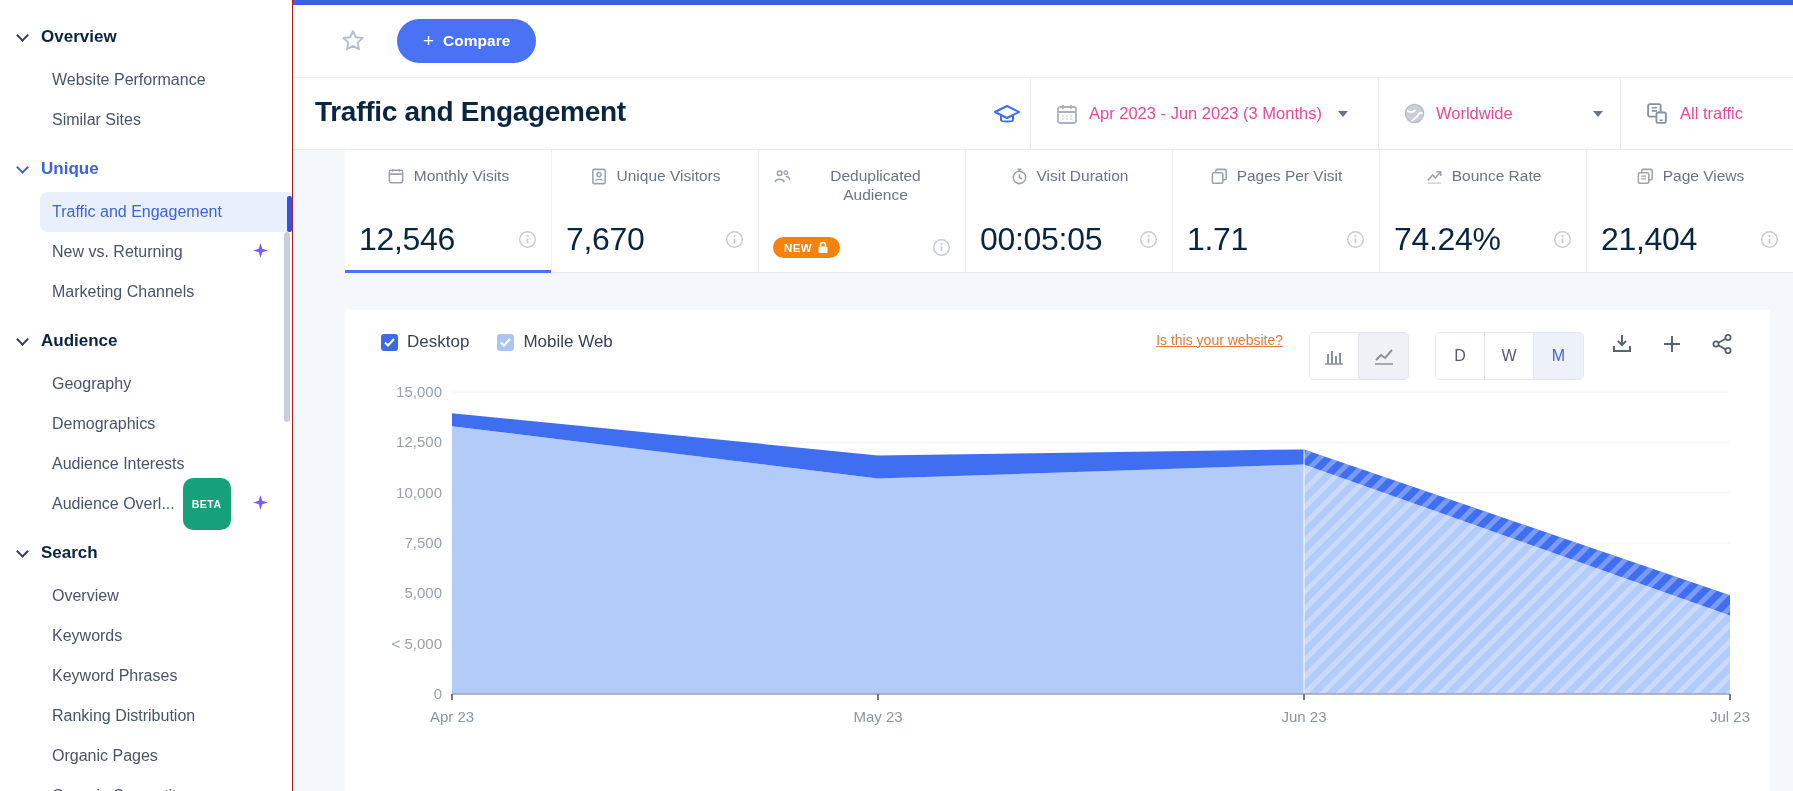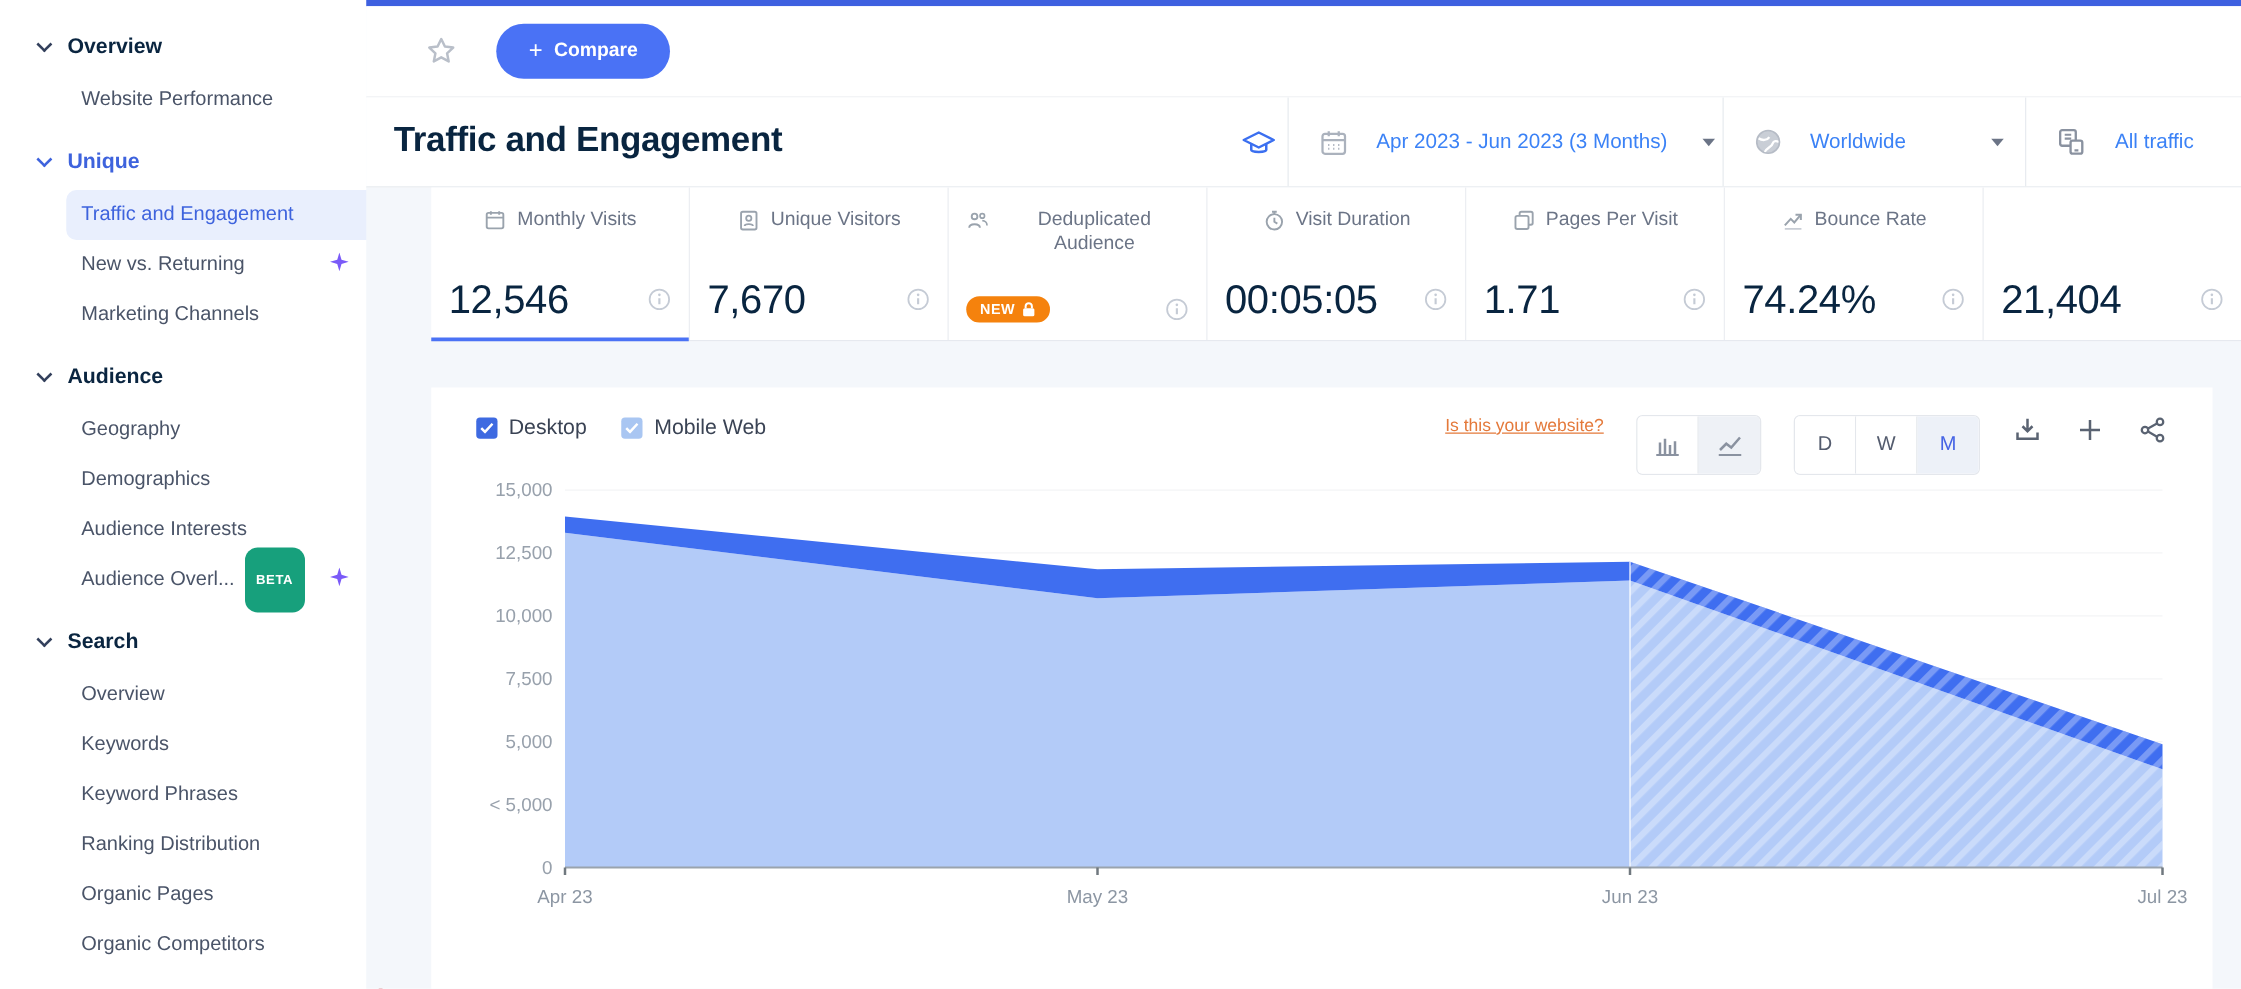--- a/index.html
+++ b/index.html
@@ -1,21 +1,21 @@
 <!DOCTYPE html>
 <html><head>
 <meta charset="utf-8">
 <style>
   * { box-sizing: border-box; margin: 0; padding: 0; }
   html,body { width:1793px; height:791px; overflow:hidden; background:#fff;
     font-family:"Liberation Sans", sans-serif; color:#092540; }
 
   
-  .sidebar { position:absolute; left:13px; top:0; width:293px; height:791px; background:#fff;
-    border-right:3px solid #b91c1c; padding-top:14px; overflow:hidden; }
+  .sidebar { position:absolute; left:0; top:0; width:293px; height:791px; background:#fff;
+    border-right:1px solid #b91c1c; padding-top:14px; overflow:hidden; }
   .main { position:absolute; left:293px; top:0; width:1500px; height:791px; background:#F4F7FB; }
   .topstrip { position:absolute; left:0; top:0; width:100%; height:5px; background:#3E60E0; }
   .topbar { position:absolute; left:0; top:5px; width:100%; height:73px; background:#fff;
     display:flex; align-items:center; padding-left:22px; border-bottom:1px solid #EFF1F4; }
   .headerrow { position:absolute; left:0; top:78px; width:100%; height:72px; background:#fff;
     border-bottom:1px solid #E8EBF0; }
   .metricsrow { position:absolute; left:52px; top:150px; width:1448px; height:123px; background:#fff;
     border-bottom:1px solid #E6E9EF; display:flex; }
   .chartcard { position:absolute; left:52px; top:310px; width:1425px; height:481px; background:#fff; }
 
@@ -44,22 +44,22 @@
   .star-btn { margin-left:24px; cursor:pointer; display:flex; }
   .compare-btn { margin-left:30px; background:#4A72F5; color:#fff; border:none; border-radius:22px;
     height:44px; padding:0 26px; font-size:15.5px; font-weight:700; display:flex; align-items:center; gap:9px; cursor:pointer;
     font-family:"Liberation Sans", sans-serif; }
   .compare-btn .plus { font-size:19px; font-weight:400; }
 
   
   .page-title { position:absolute; left:22px; top:18px; font-size:28px; font-weight:700; color:#092540; letter-spacing:-.3px; }
   .grad-icon { position:absolute; left:700px; top:24px; }
   .hdr-div { position:absolute; top:0; width:1px; height:71px; background:#E8EBF0; }
-  .hdr-group { position:absolute; top:0; height:71px; display:flex; align-items:center; gap:22px;
-    font-size:16.5px; color:#3b82f6; cursor:pointer; }
+  .hdr-group { position:absolute; top:0; height:71px; display:flex; align-items:center; gap:10px;
+    font-size:16.5px; color:#ec4899; cursor:pointer; }
   .caret { width:0; height:0; border-left:5px solid transparent; border-right:5px solid transparent;
     border-top:6px solid #6B7486; margin-left:6px; }
 
   
   .metric-card { flex:1 1 0; position:relative; padding:16px 14px 14px; border-right:1px solid #ECEEF2;
     display:flex; flex-direction:column; }
   .metric-card:last-child { border-right:none; }
   .metric-card.selected::after { content:""; position:absolute; left:0; right:0; bottom:-1px; height:3px; background:#4A72F5; }
   .m-label { display:flex; align-items:flex-start; justify-content:center; gap:8px; font-size:15.5px;
     color:#6B7486; text-align:center; line-height:1.25; min-height:42px; }
@@ -95,20 +95,23 @@
 
 <div class="sidebar">
   <div id="sidebar-root">
       <div class="section" style="margin-bottom: 6px;">
         <div class="sec-header">
           <span class="chev"></span>
           <span class="lbl">Overview</span>
         </div>
         <div class="side-item">
           <span>Website Performance</span>
+        </div>
+        <div class="side-item">
+          <span>Similar Sites</span>
         </div>
       </div>
       <div class="section" style="margin-bottom: 6px;">
         <div class="sec-header active">
           <span class="chev"></span>
           <span class="lbl">Unique</span>
         </div>
         <div class="side-item selected">
           <span>Traffic and Engagement</span>
         </div>
@@ -347,20 +350,28 @@
           <span class="m-info">
             <svg width="19" height="19" viewBox="0 0 20 20">
               <circle cx="10" cy="10" r="8.2" fill="none" stroke="#C5CBD5" stroke-width="1.5"></circle>
               <path d="M10 9 v5" stroke="#C5CBD5" stroke-width="1.8"></path>
               <circle cx="10" cy="6.2" r="1.1" fill="#C5CBD5"></circle>
             </svg>
           </span>
         </div>
       </div>
       <div class="metric-card">
+        <div class="m-label">
+          <svg width="19" height="19" viewBox="0 0 20 20">
+            <rect x="6" y="2.5" width="11" height="11" rx="1.5" fill="none" stroke="#9AA3AD" stroke-width="1.6"></rect>
+            <rect x="2.5" y="6" width="11" height="11" rx="1.5" fill="#fff" stroke="#9AA3AD" stroke-width="1.6"></rect>
+            <path d="M5.5 9.5 h5 M5.5 12.5 h5" stroke="#9AA3AD" stroke-width="1.3"></path>
+          </svg>
+          <span>Page Views</span>
+        </div>
         <div class="m-value-row">
           <span class="m-value">21,404</span>
           <span class="m-info">
             <svg width="19" height="19" viewBox="0 0 20 20">
               <circle cx="10" cy="10" r="8.2" fill="none" stroke="#C5CBD5" stroke-width="1.5"></circle>
               <path d="M10 9 v5" stroke="#C5CBD5" stroke-width="1.8"></path>
               <circle cx="10" cy="6.2" r="1.1" fill="#C5CBD5"></circle>
             </svg>
           </span>
         </div>

